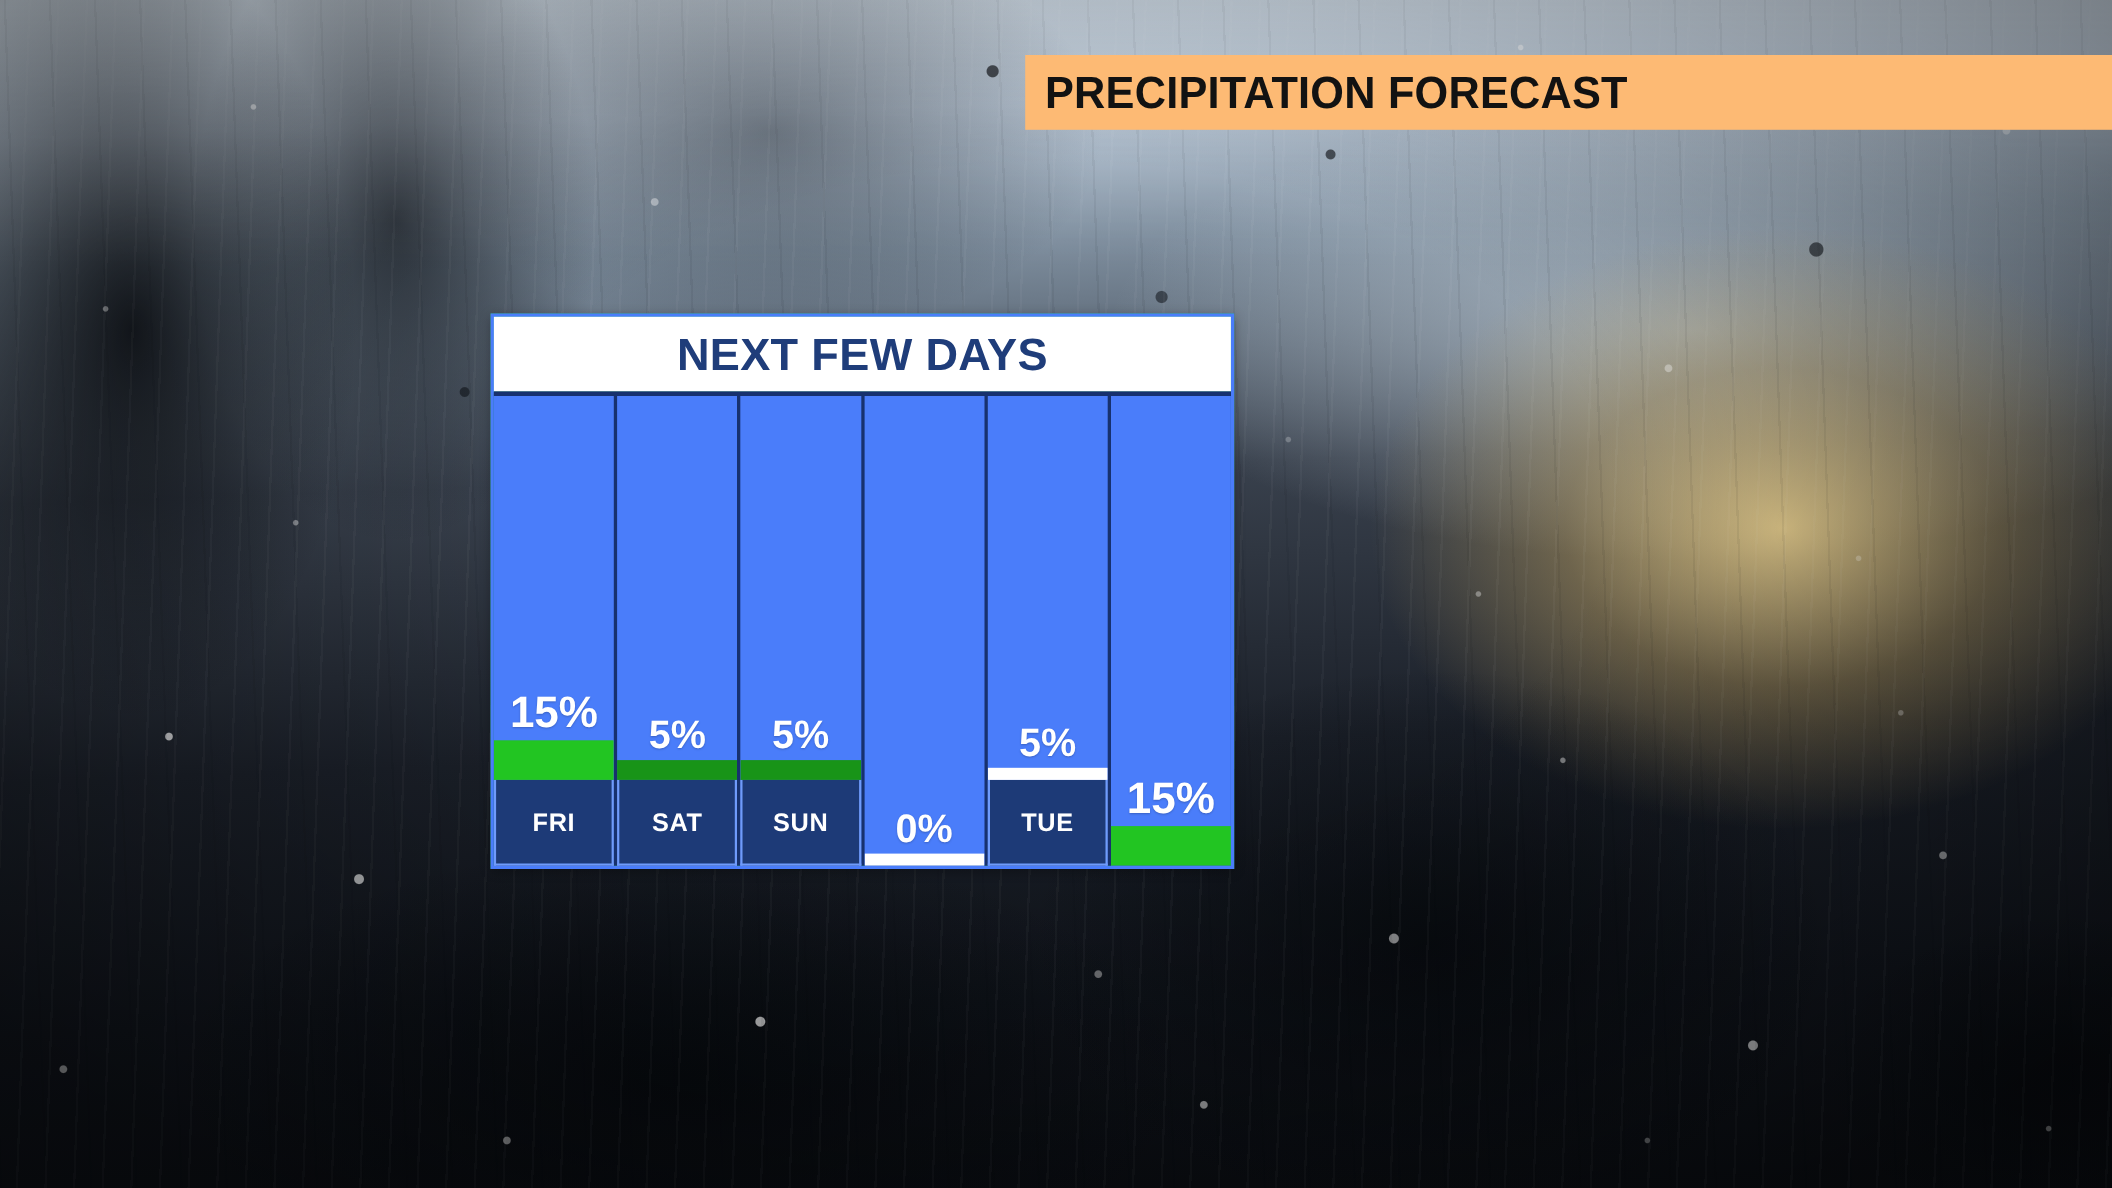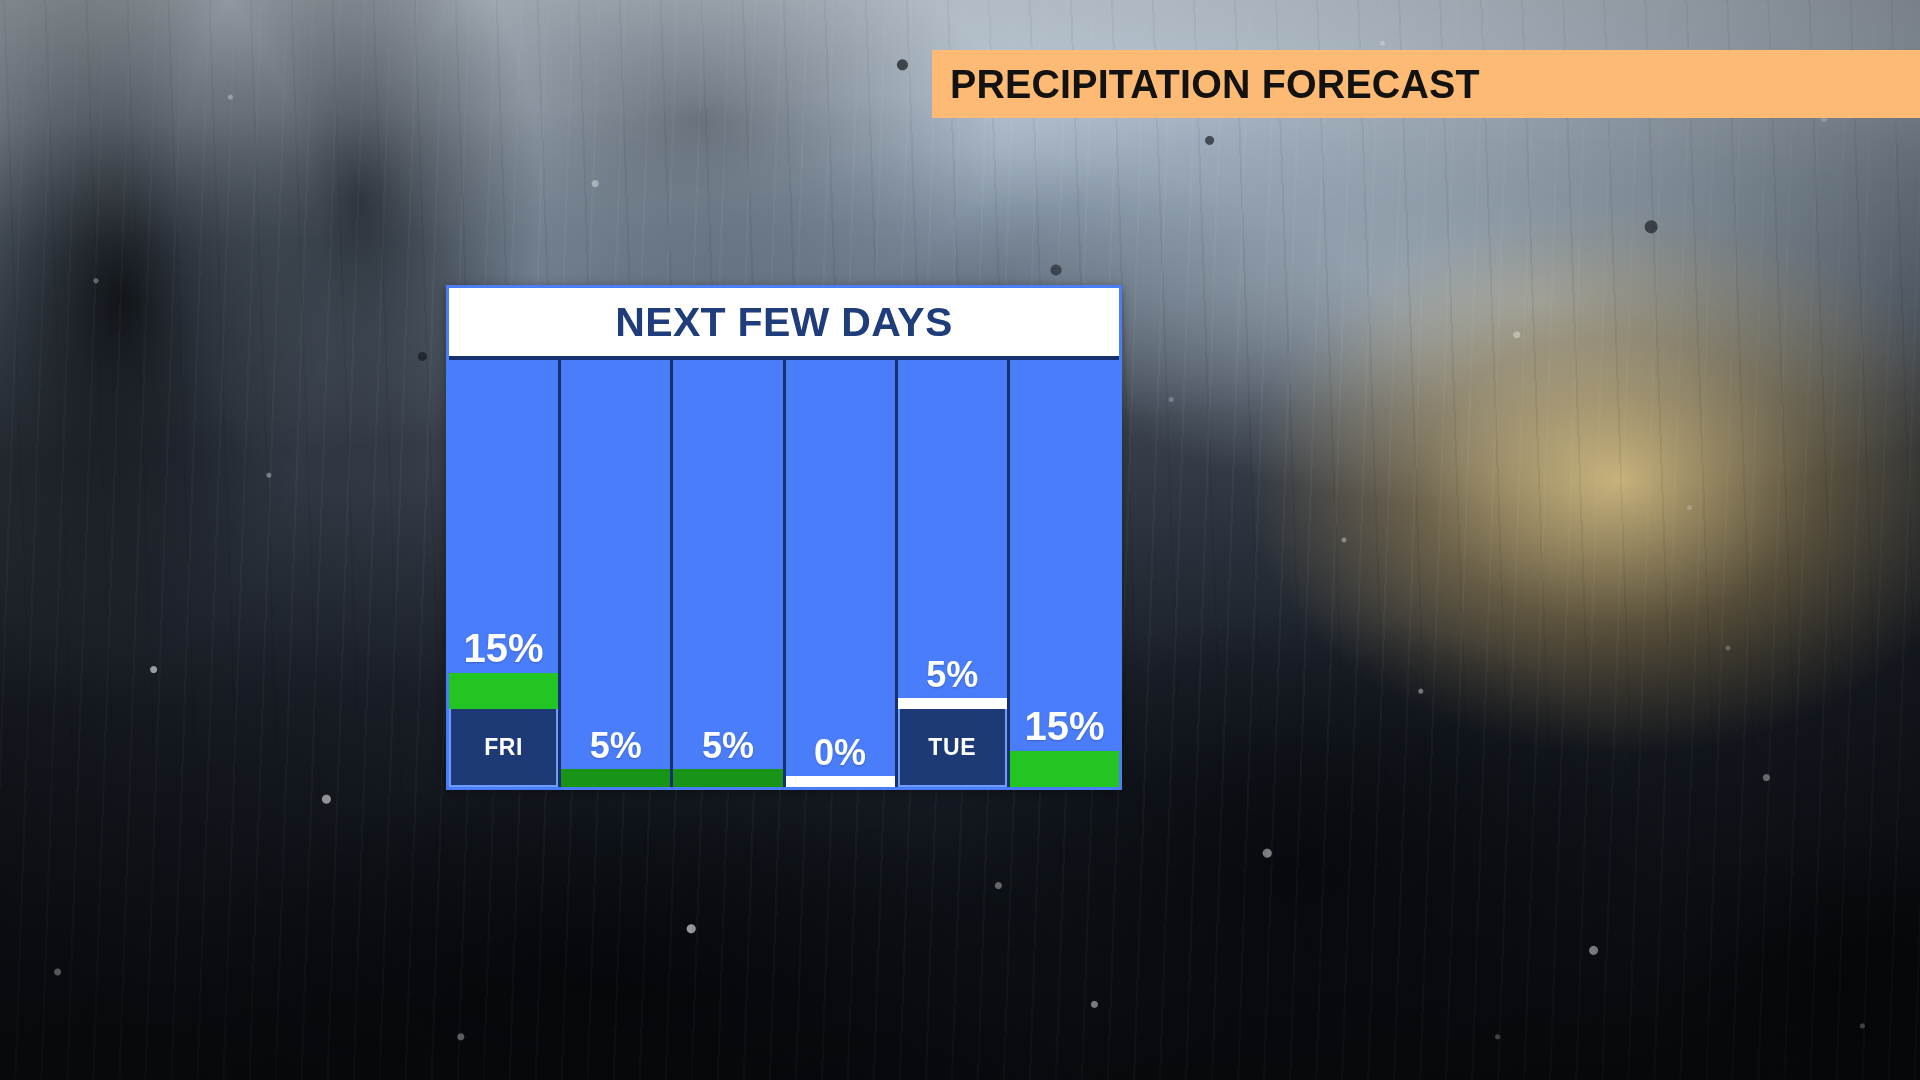--- a/index.html
+++ b/index.html
@@ -215,26 +215,32 @@
         </div>
         <div class="day-footer">
           <span class="day-label">FRI</span>
         </div>
       </div>
       <div class="day-column">
         <div class="bar-area">
           <div class="pct-label pct-small">5%</div>
           <div class="value-bar" style="height: 18px; background: rgb(24, 148, 24);"></div>
         </div>
+        <div class="day-footer">
+          <span class="day-label">SAT</span>
+        </div>
       </div>
       <div class="day-column">
         <div class="bar-area">
           <div class="pct-label pct-small">5%</div>
           <div class="value-bar" style="height: 18px; background: rgb(24, 148, 24);"></div>
         </div>
+        <div class="day-footer">
+          <span class="day-label">SUN</span>
+        </div>
       </div>
       <div class="day-column">
         <div class="bar-area">
           <div class="pct-label pct-small">0%</div>
           <div class="value-bar" style="height: 11px; background: rgb(255, 255, 255);"></div>
         </div>
       </div>
       <div class="day-column">
         <div class="bar-area">
           <div class="pct-label pct-small">5%</div>

